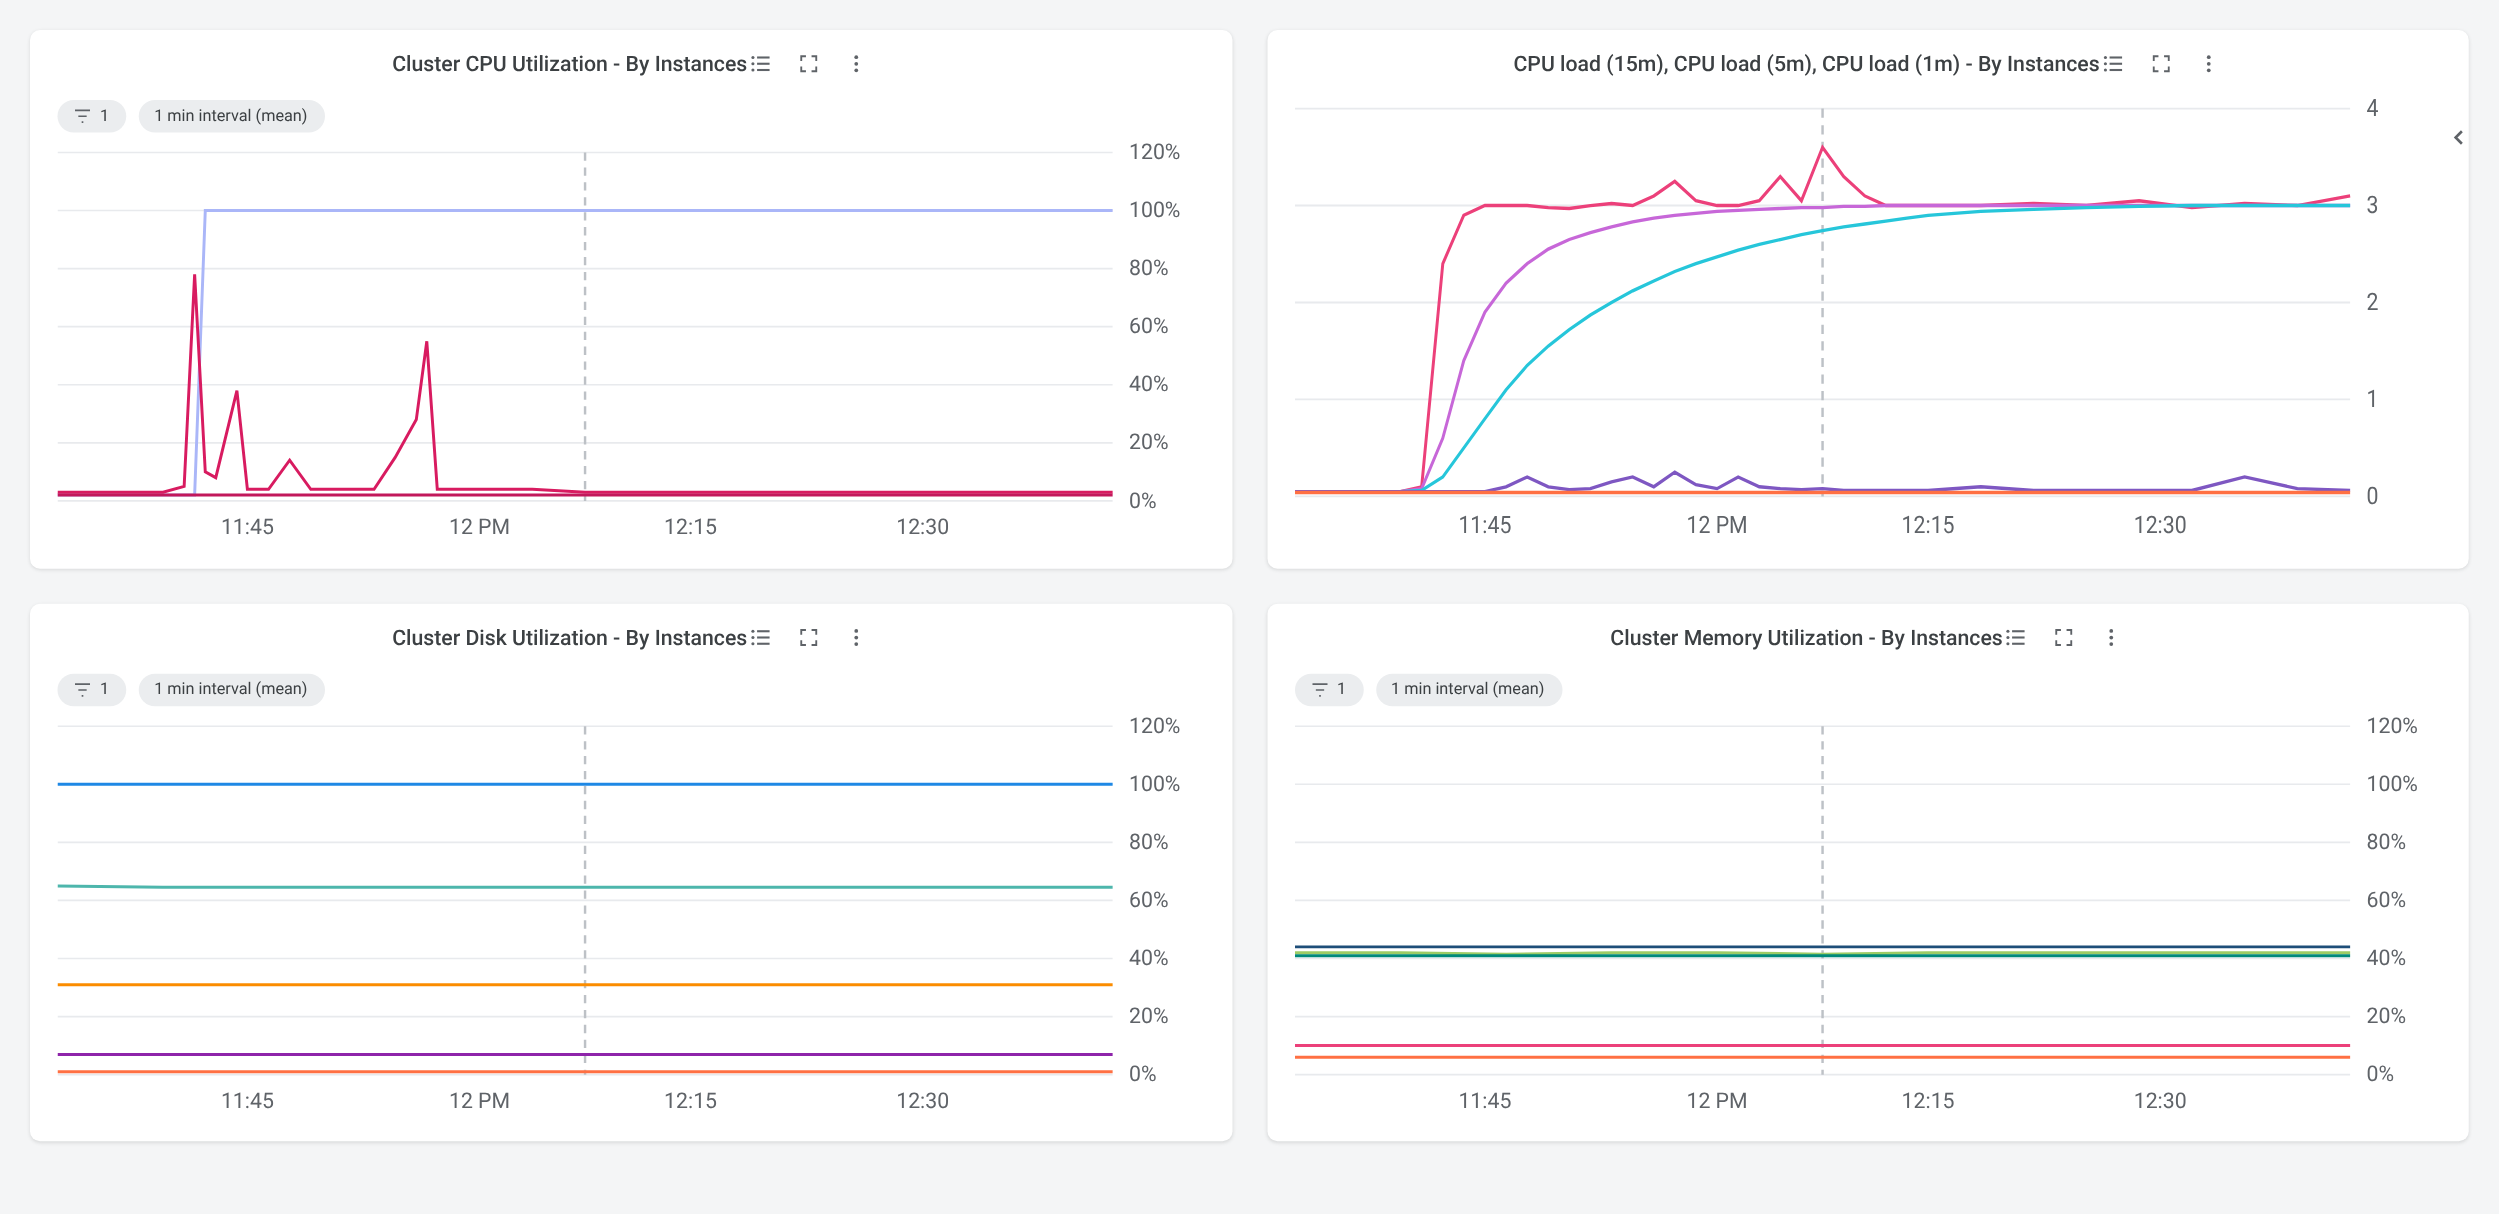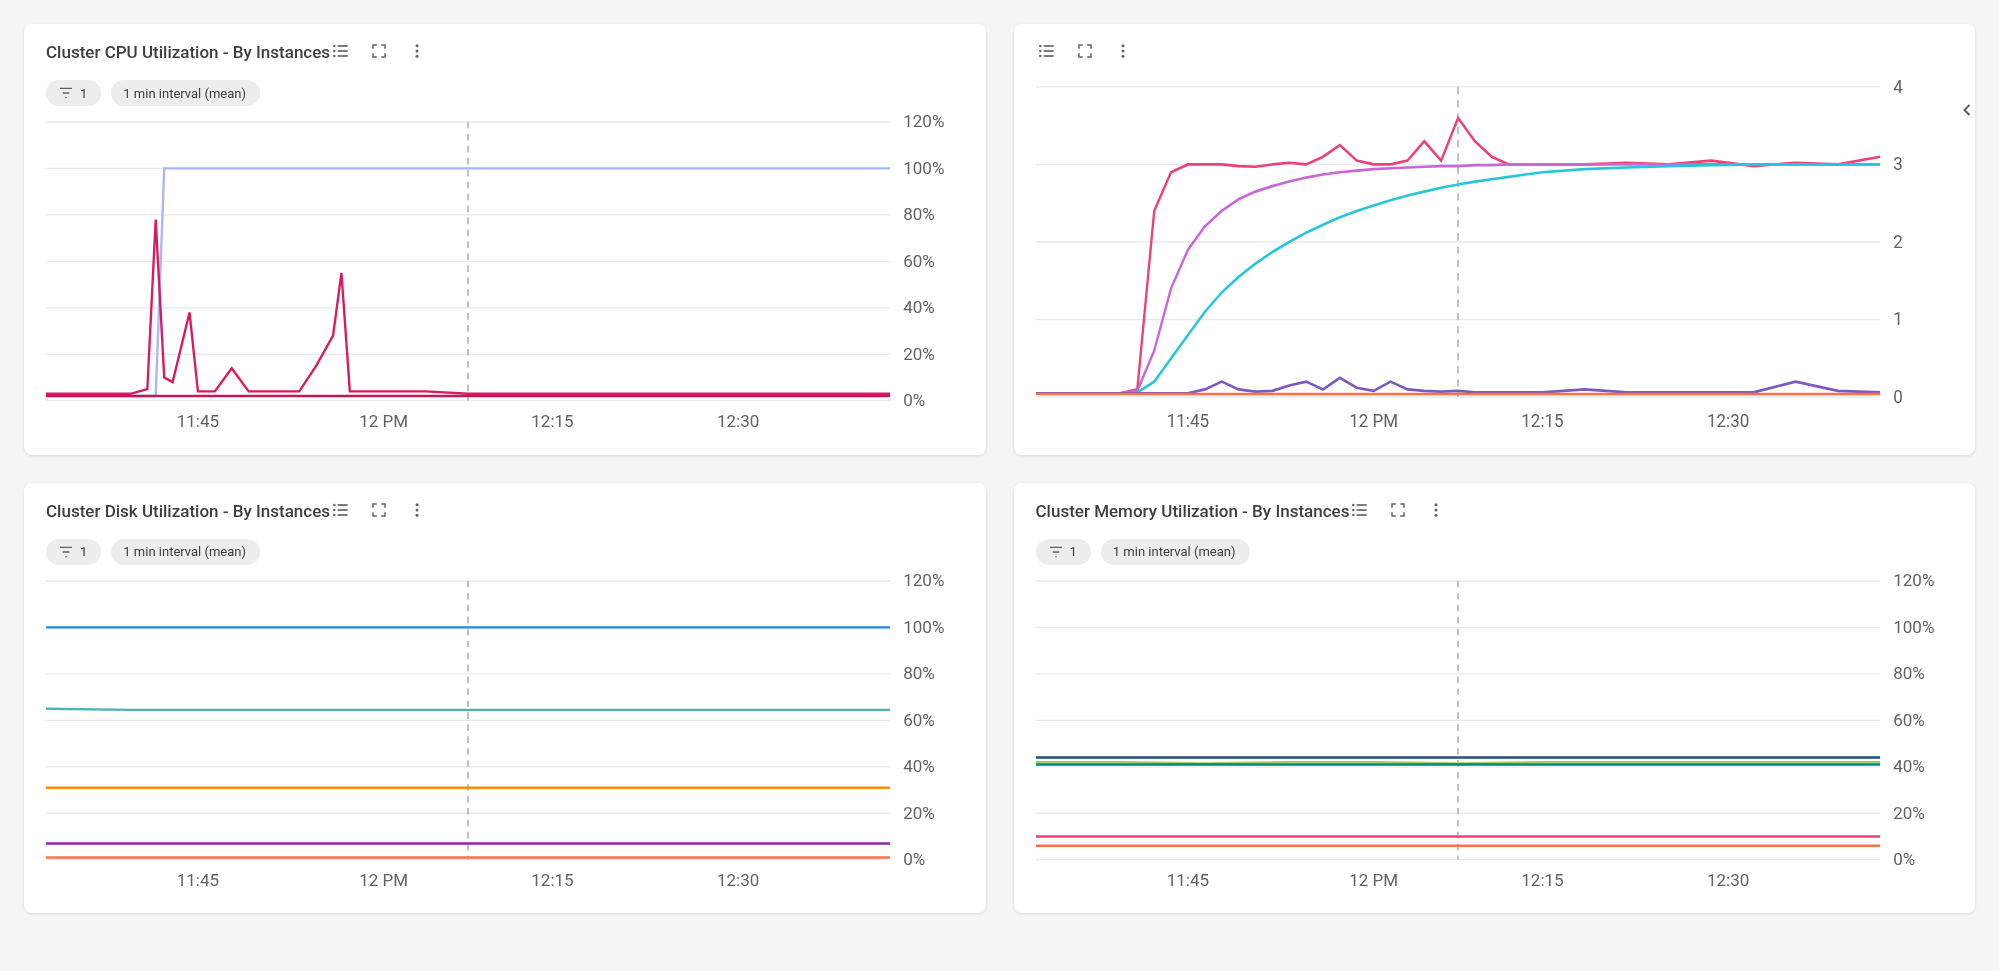--- a/index.html
+++ b/index.html
@@ -25,21 +25,21 @@
     box-shadow:0 1px 3px rgba(60,64,67,.15);
     padding:18px 22px 22px 22px;
     position:relative;
     min-height:330px;
     display:flex;
     flex-direction:column;
   }
   .card-header{
     display:flex;
     align-items:flex-start;
-    justify-content:flex-start;
+    justify-content:center;
     min-height:28px;
   }
   .title{
     font-size:17px;
     font-weight:500;
     color:#3c4043;
   }
   .actions{
     display:flex;
     gap:16px;
@@ -143,20 +143,21 @@
           <text x="528.0799999999999" y="236" text-anchor="middle" fill="#5f6368" font-size="13">12:30</text>
           <line class="cursor-line" x1="322" x2="322" y1="6" y2="216"></line>
           <path class="series" d="M0.0 212.5 L32.2 212.5 L64.4 212.5 L77.3 212.5 L83.7 212.5 L90.2 41.0 L96.6 41.0 L109.5 41.0 L115.9 41.0 L128.8 41.0 L141.7 41.0 L154.6 41.0 L167.4 41.0 L180.3 41.0 L193.2 41.0 L206.1 41.0 L219.0 41.0 L225.4 41.0 L231.8 41.0 L244.7 41.0 L257.6 41.0 L289.8 41.0 L322.0 41.0 L354.2 41.0 L386.4 41.0 L418.6 41.0 L450.8 41.0 L483.0 41.0 L515.2 41.0 L547.4 41.0 L579.6 41.0 L611.8 41.0 L644.0 41.0 " stroke="#aab6f8"></path>
           <path class="series" d="M0.0 210.8 L32.2 210.8 L64.4 210.8 L77.3 207.3 L83.7 79.5 L90.2 198.5 L96.6 202.0 L109.5 149.5 L115.9 209.0 L128.8 209.0 L141.7 191.5 L154.6 209.0 L167.4 209.0 L180.3 209.0 L193.2 209.0 L206.1 189.8 L219.0 167.0 L225.4 119.8 L231.8 209.0 L244.7 209.0 L257.6 209.0 L289.8 209.0 L322.0 210.8 L354.2 210.8 L386.4 210.8 L418.6 210.8 L450.8 210.8 L483.0 210.8 L515.2 210.8 L547.4 210.8 L579.6 210.8 L611.8 210.8 L644.0 210.8 " stroke="#d81b60"></path>
           <path class="series" d="M0.0 212.5 L32.2 212.5 L64.4 212.5 L77.3 212.5 L83.7 212.5 L90.2 212.5 L96.6 212.5 L109.5 212.5 L115.9 212.5 L128.8 212.5 L141.7 212.5 L154.6 212.5 L167.4 212.5 L180.3 212.5 L193.2 212.5 L206.1 212.5 L219.0 212.5 L225.4 212.5 L231.8 212.5 L244.7 212.5 L257.6 212.5 L289.8 212.5 L322.0 212.5 L354.2 212.5 L386.4 212.5 L418.6 212.5 L450.8 212.5 L483.0 212.5 L515.2 212.5 L547.4 212.5 L579.6 212.5 L611.8 212.5 L644.0 212.5 " stroke="#c2185b"></path>
         </svg>
     </div>
     </div>
     <div class="card">
     <div class="card-header">
+      <div class="title">CPU load (15m), CPU load (5m), CPU load (1m) - By Instances</div>
       <div class="actions">
         <div class="icon-btn">
             <svg width="20" height="20" viewBox="0 0 24 24" fill="currentColor">
               <circle cx="4" cy="6" r="1.5"></circle>
               <rect x="8" y="5" width="12" height="2"></rect>
               <circle cx="4" cy="12" r="1.5"></circle>
               <rect x="8" y="11" width="12" height="2"></rect>
               <circle cx="4" cy="18" r="1.5"></circle>
               <rect x="8" y="17" width="12" height="2"></rect>
             </svg>

